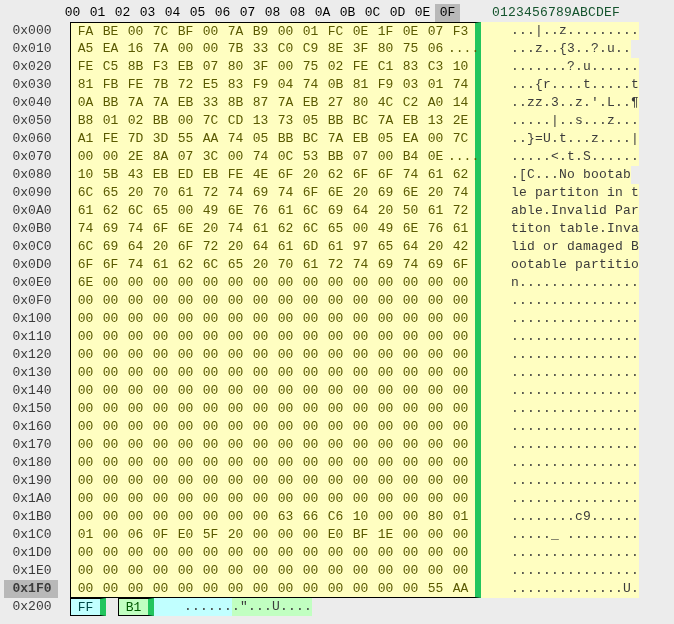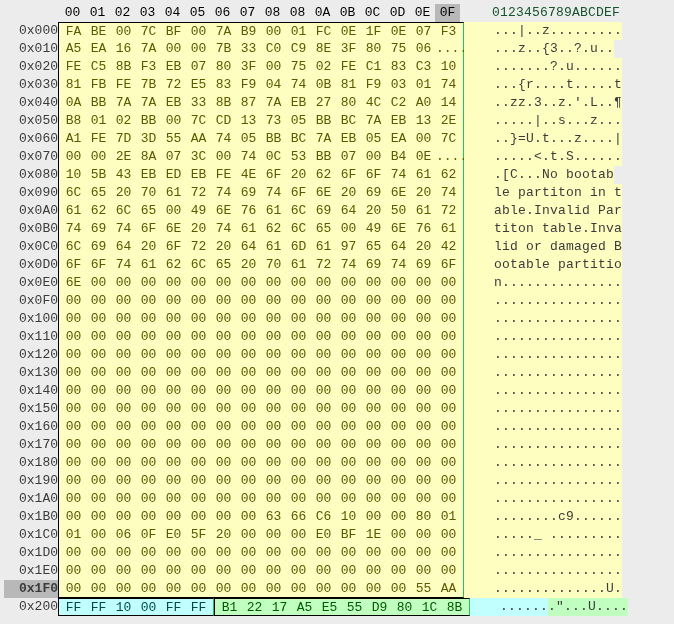--- a/index.html
+++ b/index.html
@@ -16,21 +16,21 @@
     width: 674px;
     white-space: nowrap;
   }
   .row {
     display: flex;
     height: 18px;
     align-items: stretch;
   }
   .offset-col {
     width: 54px;
-    text-align: right;
+    text-align: center;
     padding-left: 2px;
     color: #3b3b3b;
     flex: 0 0 auto;
     background: #ececec;
   }
   .offset-col.row-sel {
     background: #b8b8b8;
     font-weight: bold;
   }
   .hex-col {
@@ -46,29 +46,30 @@
   .ascii-col {
     flex: 0 0 auto;
     padding-left: 30px;
     letter-spacing: 1px;
     color: #3b3b3b;
   }
   .hex-col.region-main, .ascii-col.region-main .chunk-main {
     background: #fffec1;
     color: #c08a00;
   }
-  .hex-col.region-r1 { background: #c1ffff; }
-  .hex-col.region-r2 { background: #c1ffc1; }
+  .hex-col.region-r1 { background: #c1ffff; flex-direction: column; }
+  .hex-col.region-r2 { background: #c1ffc1; flex-direction: column; }
   .ascii-col .ascii-char.chunk-r1 { background: #c1ffff; }
   .ascii-col .ascii-char.chunk-r2 { background: #c1ffc1; }
   .ascii-col.bg-main { background: #fffec1; }
   .ascii-col.bg-r1 { background: #c1ffff; }
   .hex-col.region-main, .hex-col.region-r1, .hex-col.region-r2 {
     border-left: 1px solid #000;
-    border-right: 1px solid #22c55e;
+    border-right: 6px solid #22c55e;
+    margin-left: 12px;
   }
   .first-main .hex-col.region-main,
   .first-r1 .hex-col.region-r1,
   .first-r2 .hex-col.region-r2 { border-top: 1px solid #000; }
   .last-main .hex-col.region-main,
   .last-r1 .hex-col.region-r1,
   .last-r2 .hex-col.region-r2 { border-bottom: 1px solid #000; }
   .header .byte { color: #000; }
   .header .byte.sel, .header .ascii-char.sel { background: #b8b8b8; }
   .ascii-col.header-ascii { letter-spacing: 1px; color: #14532d; }

